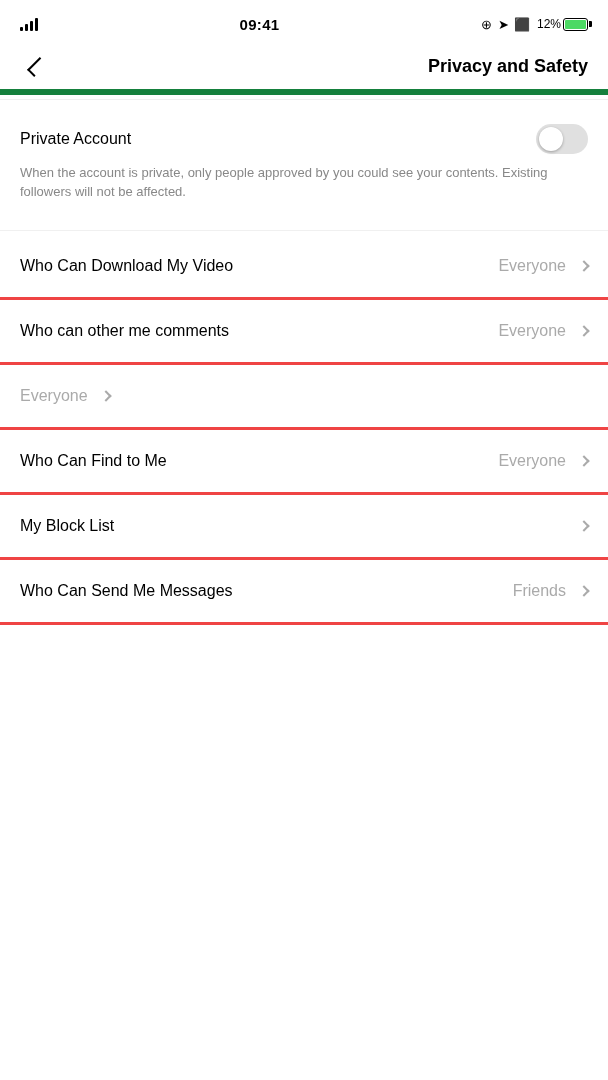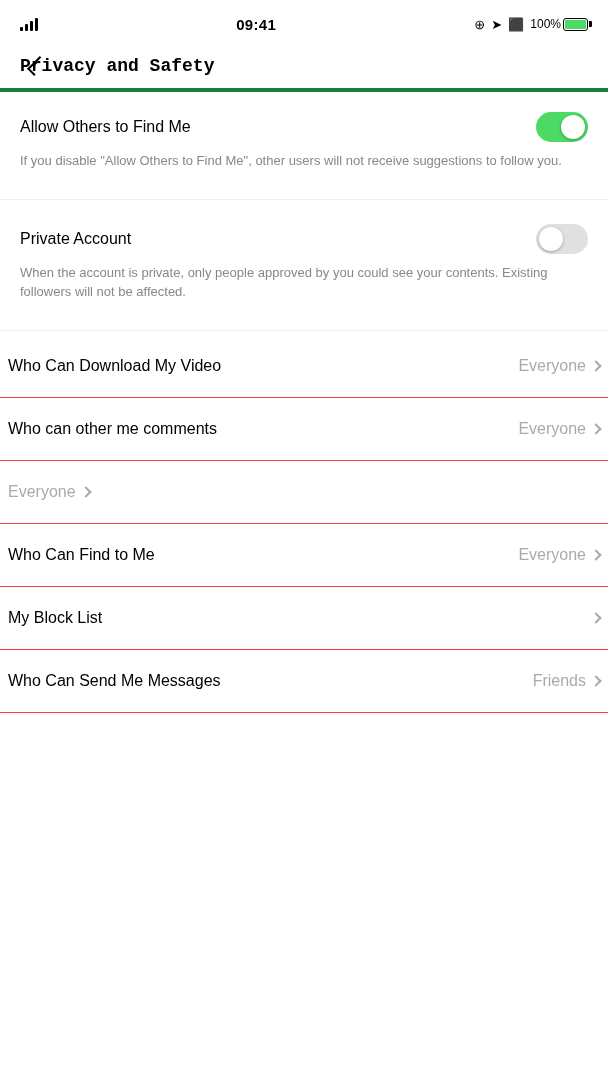--- a/index.html
+++ b/index.html
@@ -80,25 +80,24 @@
     }
     .battery-percent {
       font-size: 12px;
       font-weight: 500;
     }
 
     
     .header {
       display: flex;
       align-items: center;
-      justify-content: flex-start;
+      justify-content: flex-end;
       padding: 12px 20px;
       position: relative;
-      border-bottom: 4px solid #15803d;
-      font-family: Liberation Mono, monospace;
+      border-bottom: 6px solid #15803d;
     }
     .back-button {
       position: absolute;
       left: 16px;
       display: flex;
       align-items: center;
       justify-content: center;
       width: 36px;
       height: 36px;
       cursor: pointer;
@@ -182,33 +181,33 @@
     }
 
     
     .menu-section {
       padding: 0 0;
     }
     .menu-row {
       display: flex;
       justify-content: space-between;
       align-items: center;
-      padding: 22px 8px;
-      border-bottom: 1px solid #ef4444;
+      padding: 22px 20px;
+      border-bottom: 3px solid #ef4444;
       cursor: pointer;
     }
     .menu-label {
       font-size: 16px;
       color: #000;
       font-weight: 400;
     }
     .menu-value-container {
       display: flex;
       align-items: center;
-      gap: 4px;
+      gap: 12px;
     }
     .menu-value {
       font-size: 16px;
       color: #aaa;
     }
     .chevron-right {
       width: 8px;
       height: 8px;
       border-right: 2px solid #aaa;
       border-top: 2px solid #aaa;
@@ -227,46 +226,37 @@
       <div class="signal-bar" style="height:10px"></div>
       <div class="signal-bar" style="height:13px"></div>
     </div>
   </div>
   <div class="status-time">09:41</div>
   <div class="status-right">
     <span style="font-size:13px;">⊕</span>
     <span style="font-size:13px;">➤</span>
     <span style="font-size:13px;">⬛</span>
     <div class="battery-container">
-      <span class="battery-percent">100%</span>
+      <span class="battery-percent">12%</span>
       <div class="battery">
         <div class="battery-fill"></div>
       </div>
     </div>
   </div>
 </div>
 
 <div class="header">
   <div class="back-button">
     <div class="back-chevron"></div>
   </div>
   <h1 class="header-title">Privacy and Safety</h1>
 </div>
 
 <div class="content">
 
-  <div class="toggle-section">
-    <div class="toggle-row">
-      <span class="toggle-label">Allow Others to Find Me</span>
-      <div class="toggle-switch on">
-        <div class="toggle-knob"></div>
-      </div>
-    </div>
-    <p class="toggle-description">If you disable "Allow Others to Find Me", other users will not receive suggestions to follow you.</p>
-  </div>
 
   <div class="section-divider"></div>
 
   <div class="toggle-section">
     <div class="toggle-row">
       <span class="toggle-label">Private Account</span>
       <div class="toggle-switch off">
         <div class="toggle-knob"></div>
       </div>
     </div>

